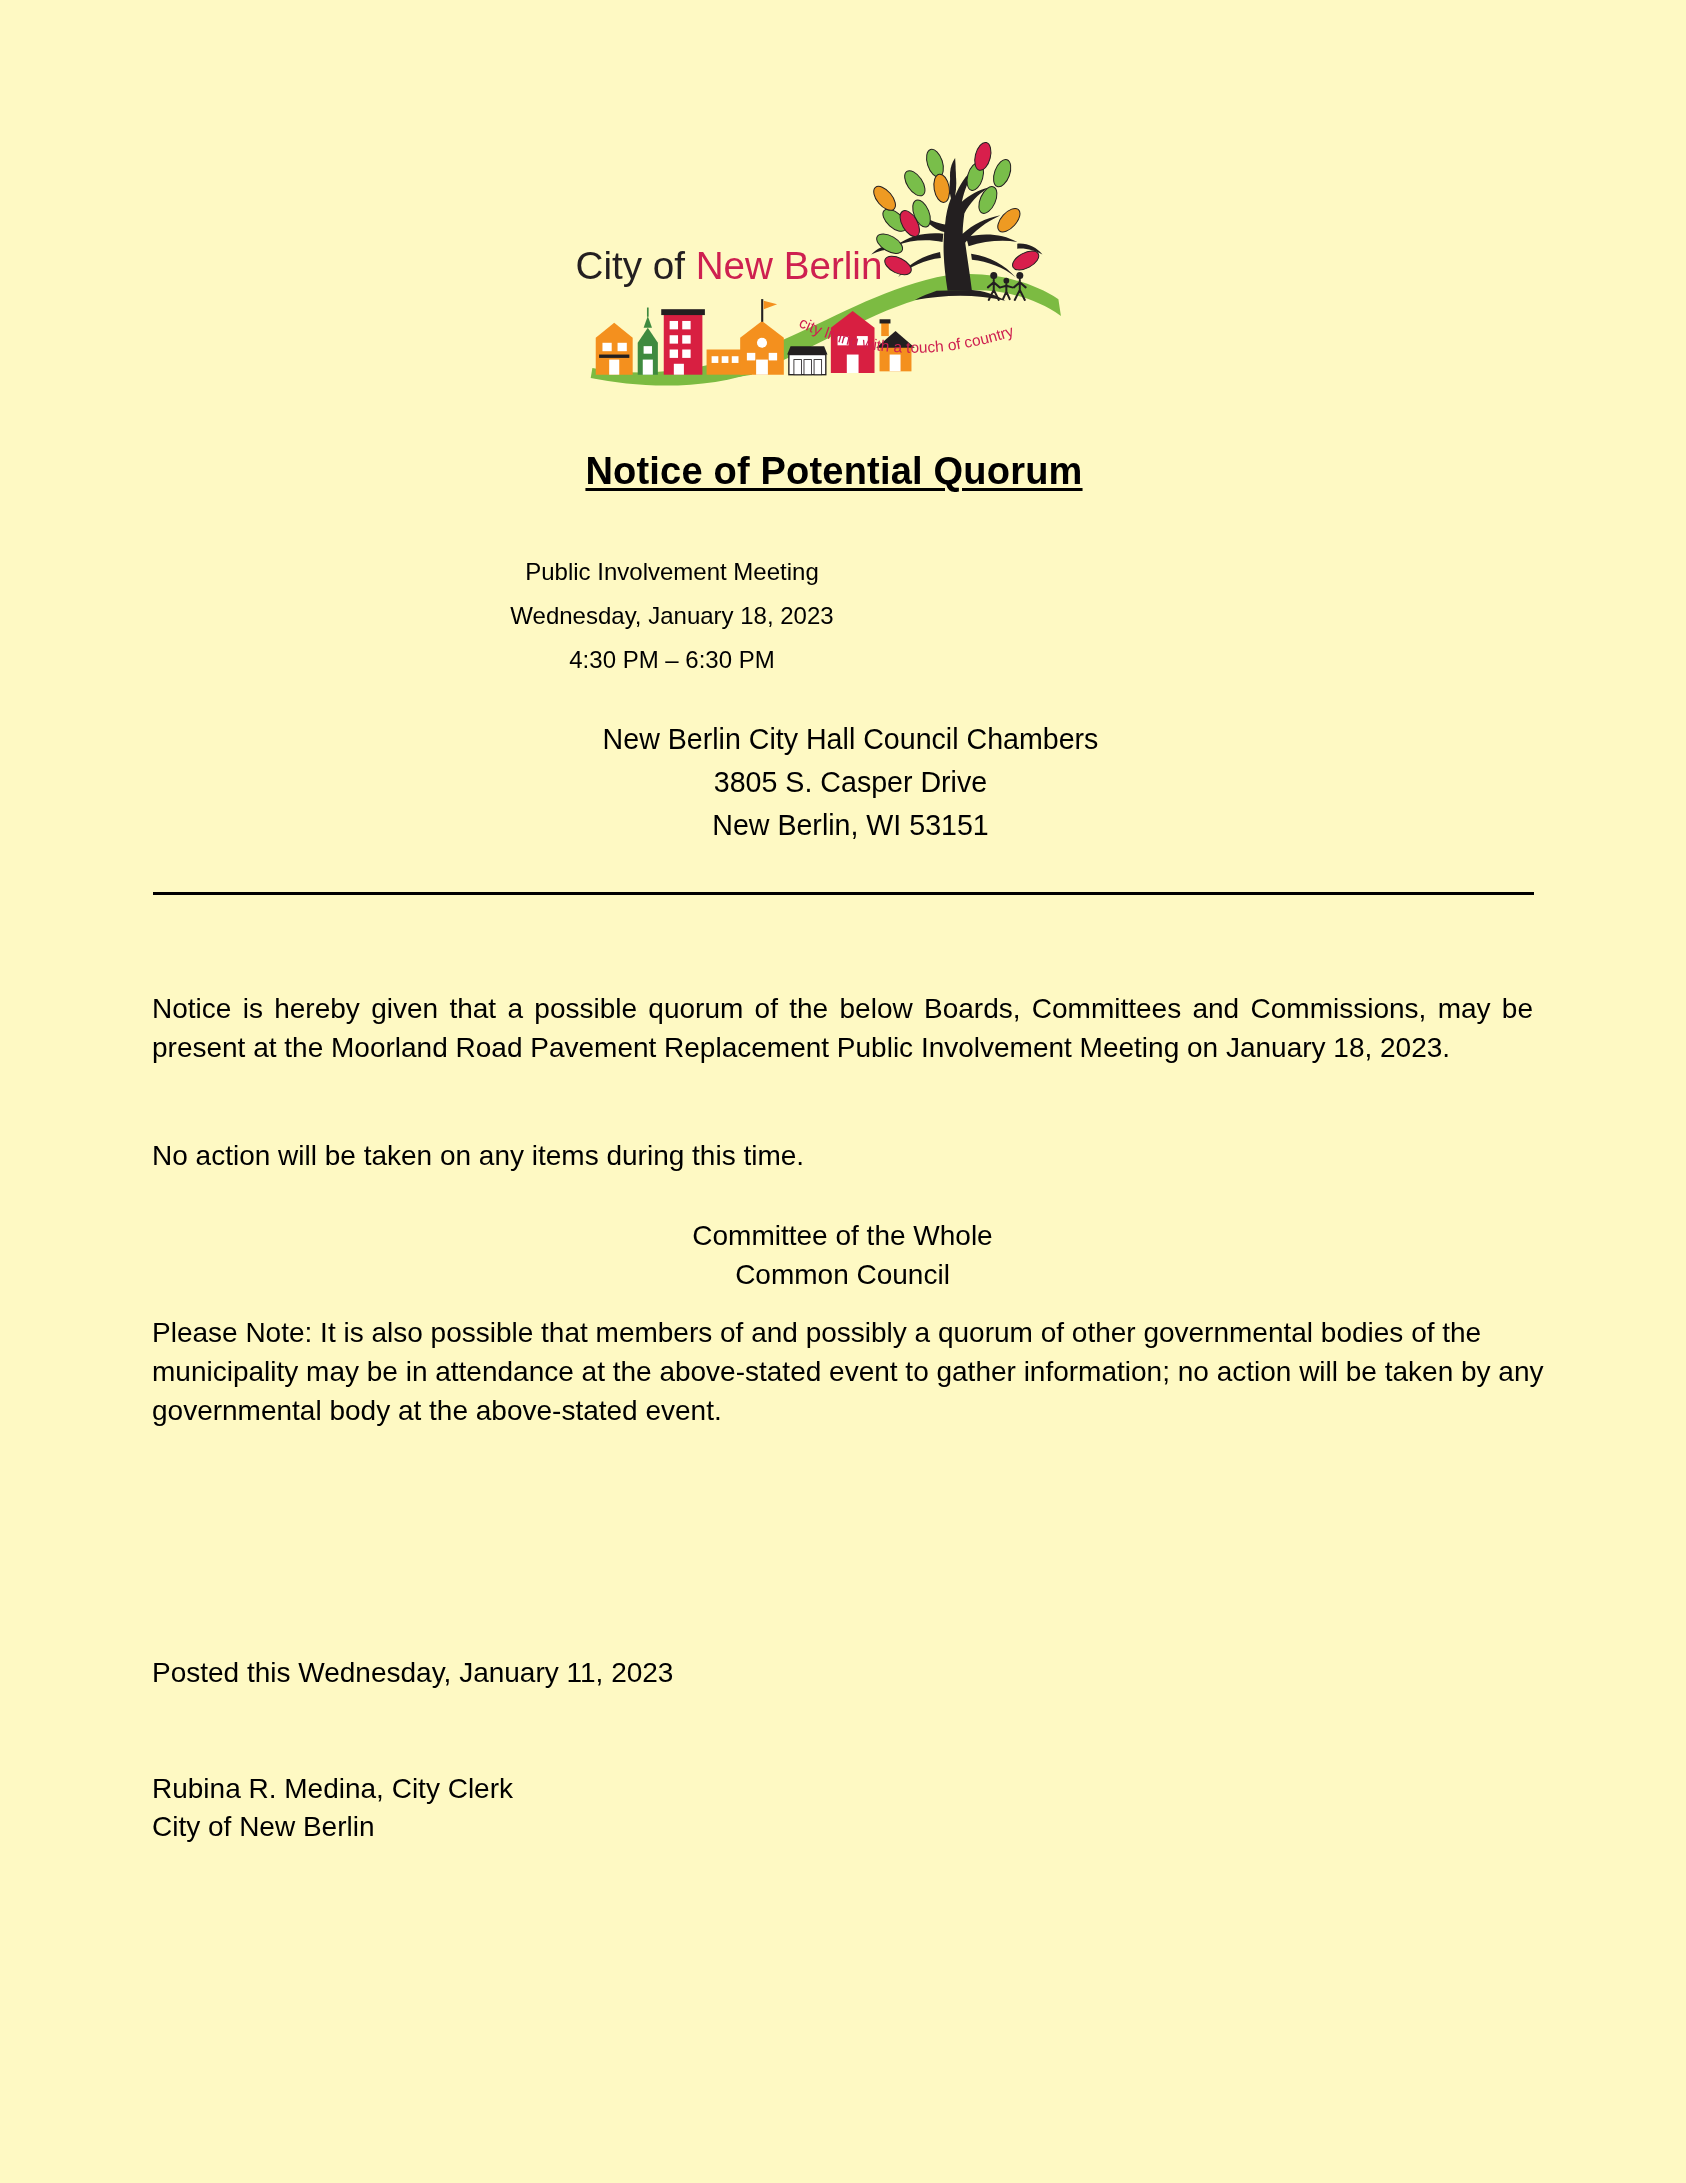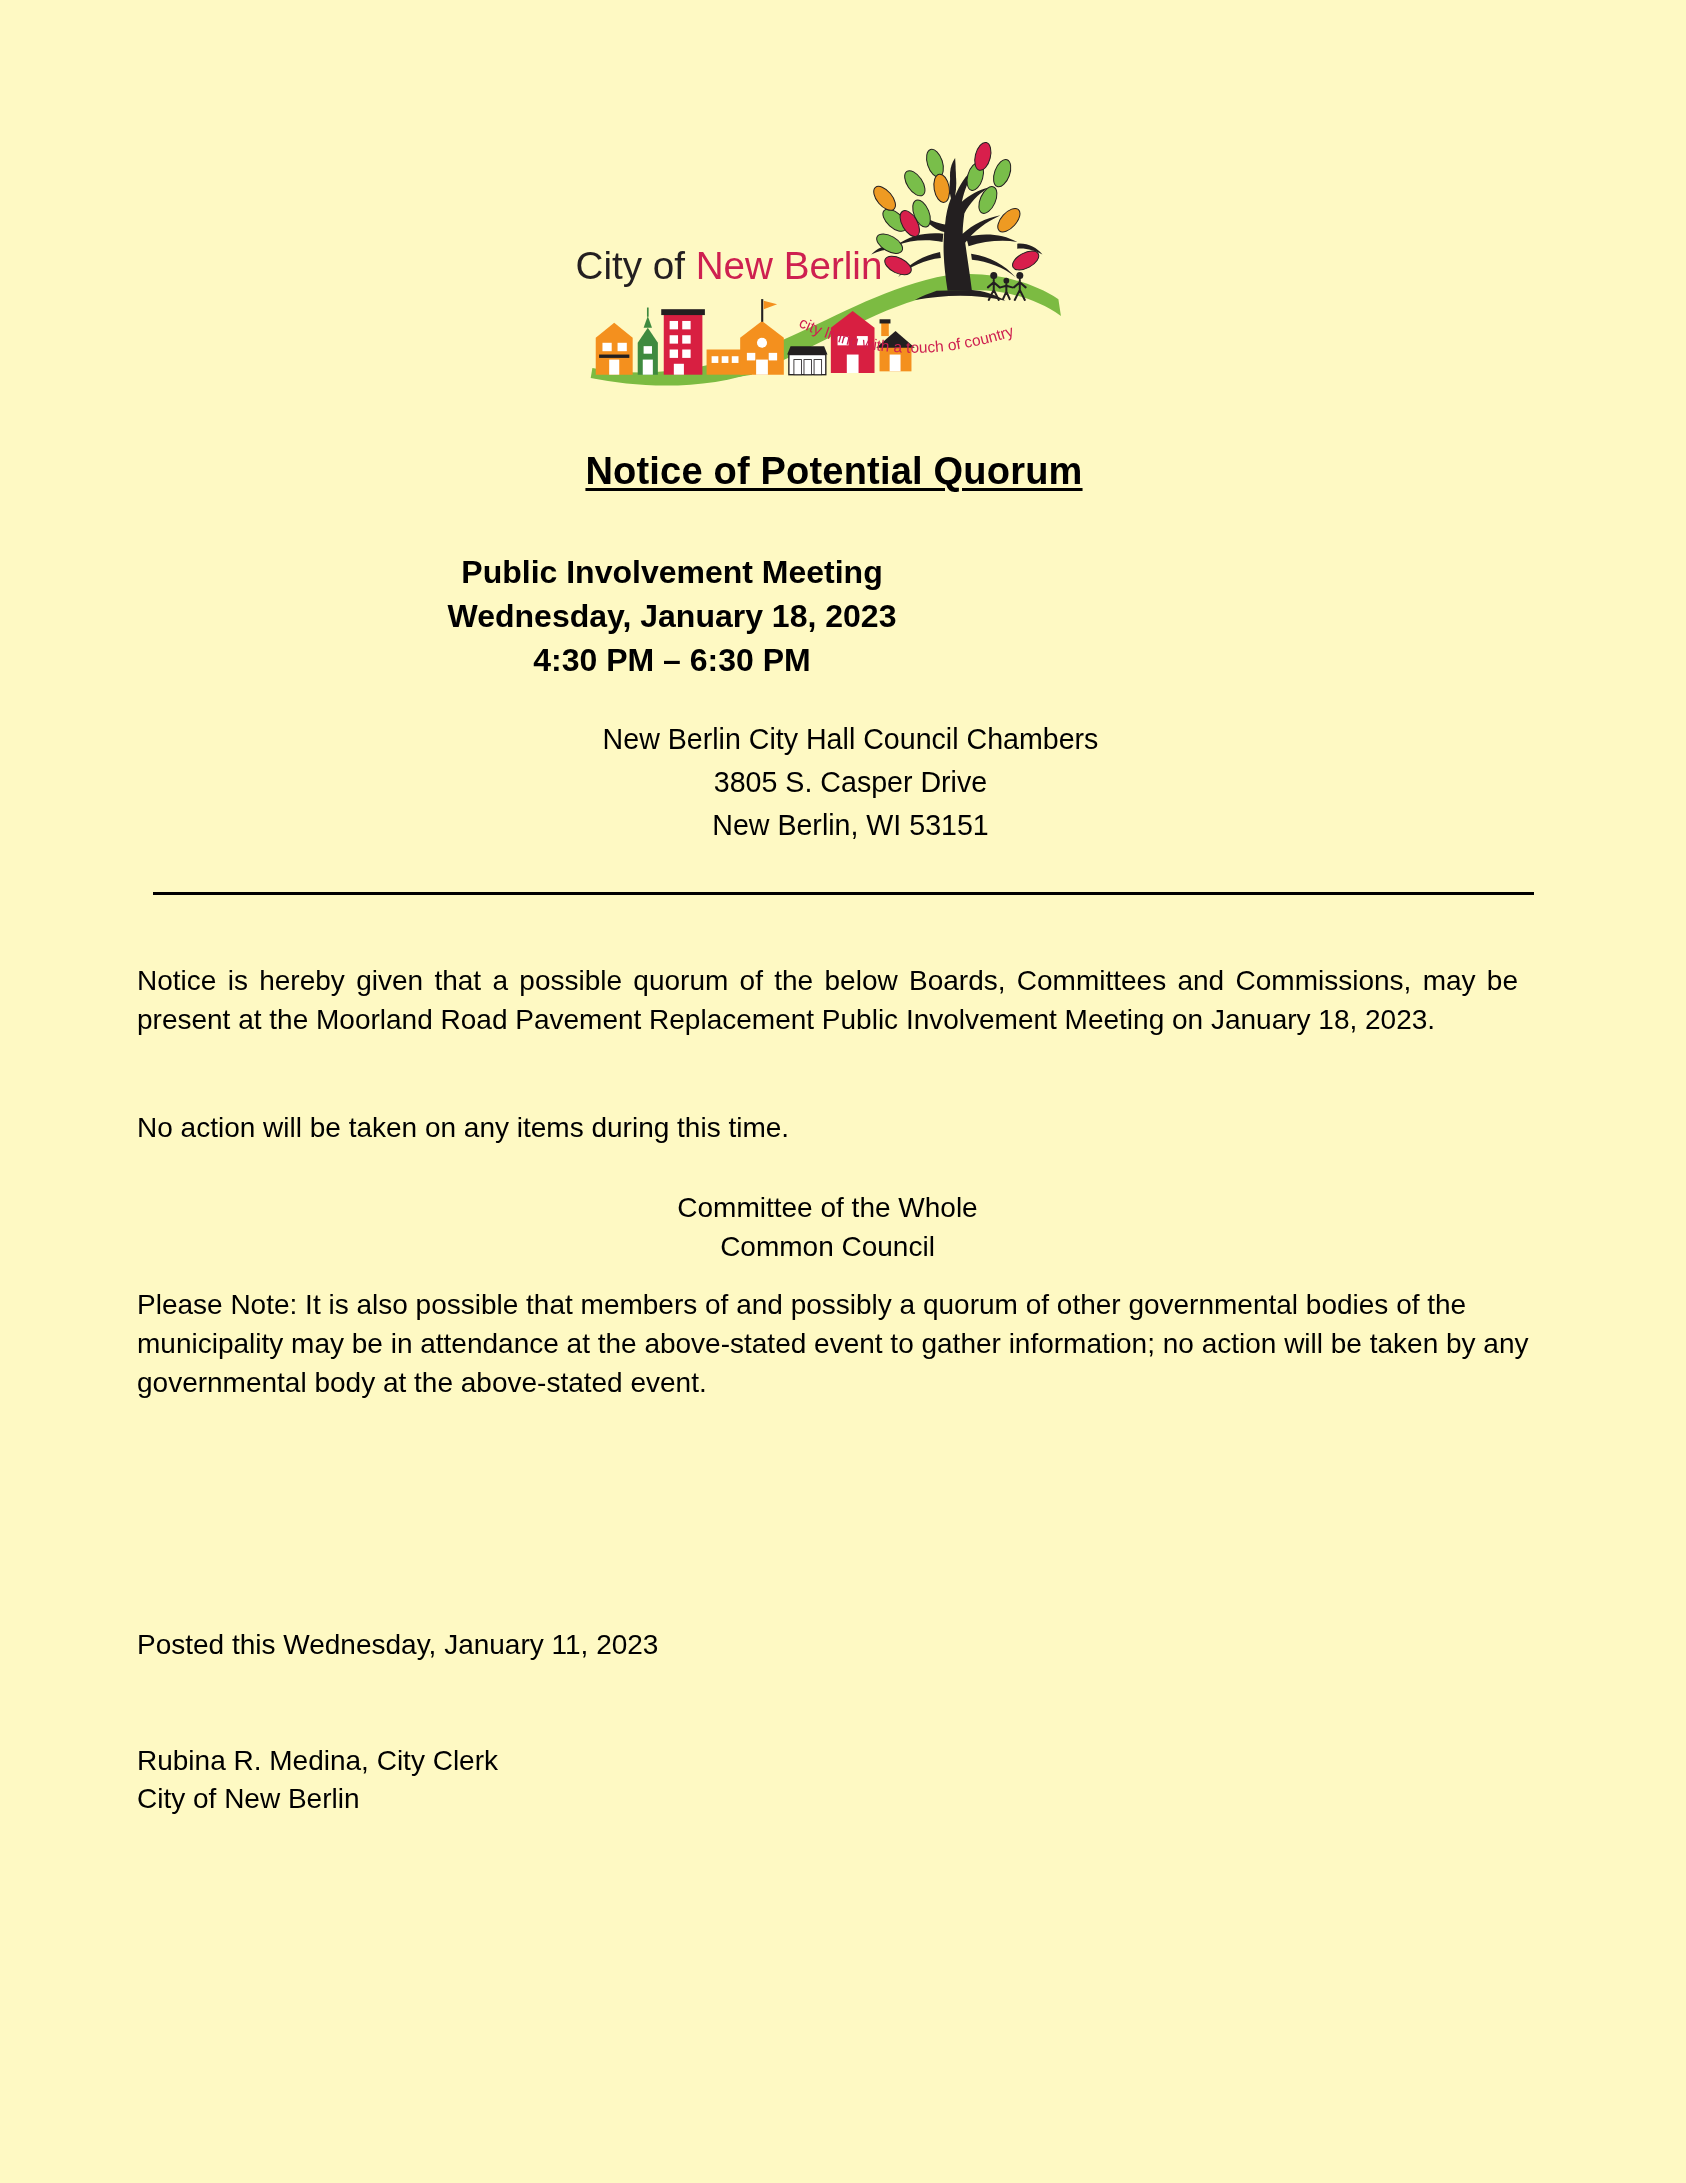--- a/index.html
+++ b/index.html
@@ -46,22 +46,22 @@
     text-underline-offset: 4.2px;
     text-decoration-thickness: 2.5px;
   }
 
   .meeting-block {
     position: absolute;
     left: 0;
     top: 550px;
     width: 1344px;
     text-align: center;
-    font-size: 32px;
-    font-weight: bold;
+    font-size: 24px;
+    font-weight: normal;
     line-height: 44px;
   }
 
   .venue-block {
     position: absolute;
     left: 7px;
     top: 718px;
     width: 1687px;
     text-align: center;
     font-size: 28.6px;
@@ -75,24 +75,25 @@
     left: 153px;
     top: 892px;
     width: 1381px;
     height: 0;
     border-top: 3.4px solid #000000;
   }
 
   
   .para {
     position: absolute;
-    left: 137px;
+    left: 152px;
     width: 1381px;
     font-size: 28px;
     line-height: 39px;
+    margin-top: 28px;
   }
   .para-justify { text-align: justify; text-align-last: left; }
   .para-left    { text-align: left; }
   .para-center  { text-align: center; }
 
   #p-notice   { top: 961px; }
   #p-noaction { top: 1108px; }
   #p-bodies   { top: 1188px; line-height: 39px; }
   #p-please   { top: 1285px; width: 1394px; }
   #p-posted   { top: 1625px; }

